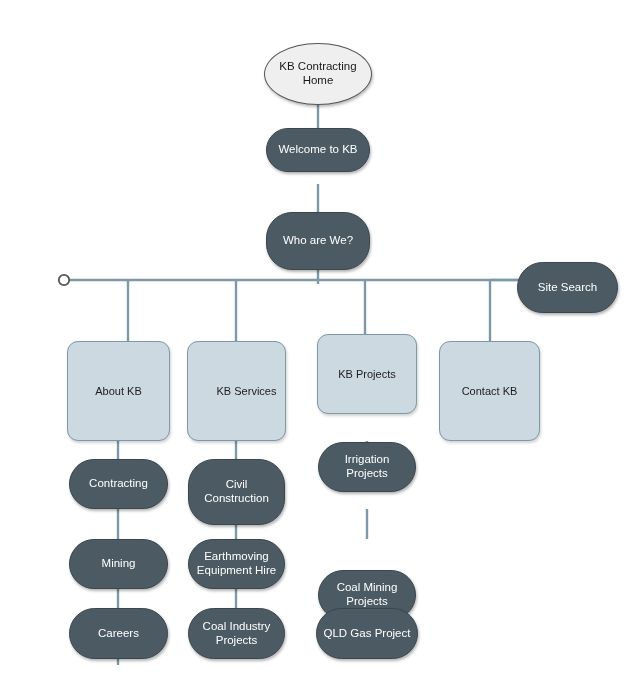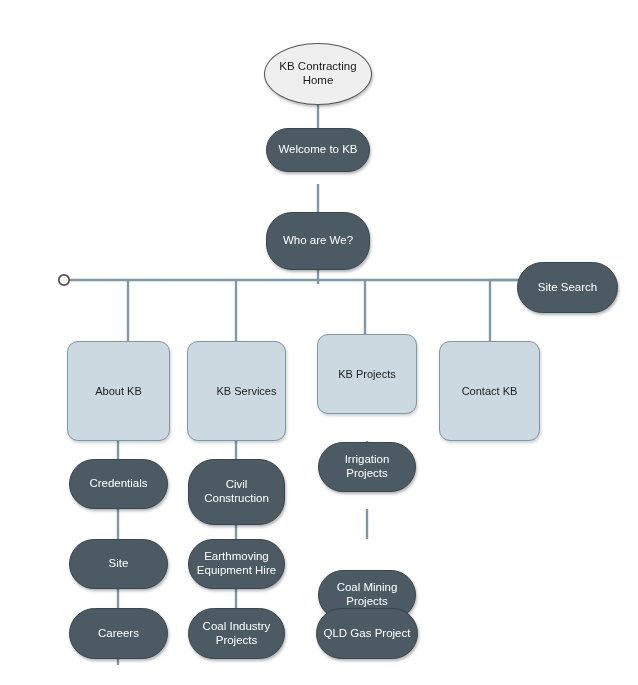--- a/index.html
+++ b/index.html
@@ -135,25 +135,25 @@
 
   <div class="node box" style="left:317px; top:334px; width:100px; height:80px;">
     <span class="node-label">KB Projects</span>
   </div>
 
   <div class="node box" style="left:439px; top:341px; width:101px; height:100px;">
     <span class="node-label">Contact KB</span>
   </div>
 
   <div class="node pill" style="left:69px; top:459px; width:99px; height:50px;">
-    <span class="node-label">Credentials</span>
+    <span class="node-label">Contracting</span>
   </div>
 
   <div class="node pill" style="left:69px; top:539px; width:99px; height:50px;">
-    <span class="node-label">Site</span>
+    <span class="node-label">Mining</span>
   </div>
 
   <div class="node pill" style="left:69px; top:608px; width:99px; height:51px;">
     <span class="node-label">Careers</span>
   </div>
 
   <div class="node pill" style="left:188px; top:459px; width:97px; height:66px;">
     <span class="node-label">Civil
 Construction</span>
   </div>

